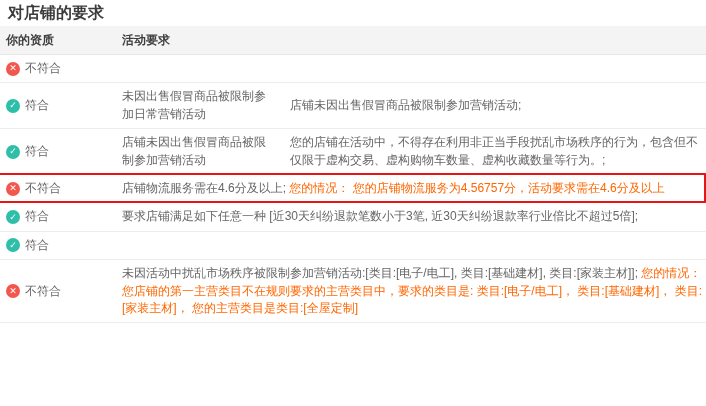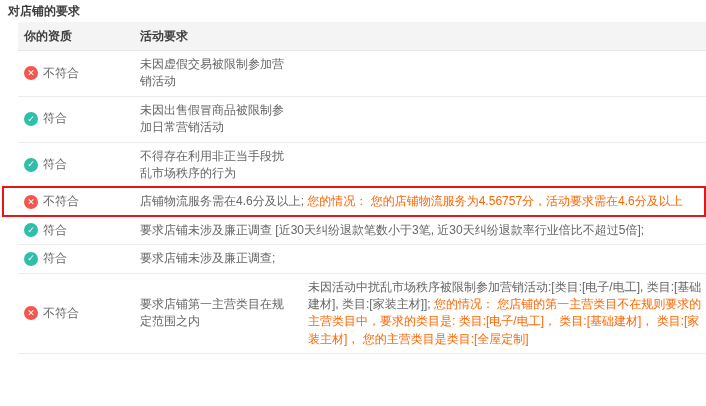--- a/index.html
+++ b/index.html
@@ -2,23 +2,23 @@
 <html><head>
 <meta charset="utf-8">
 <style>
   html,body{margin:0;padding:0;}
   body{
     width:706px;height:406px;overflow:hidden;background:#fff;
     font-family:"Liberation Sans","DejaVu Sans",sans-serif;
     font-size:12px;color:#666;
   }
   .page-title{
-    padding:3px 0 2px 8px;font-weight:bold;color:#3c3c3c;font-size:12px;
+    padding:3px 0 2px 8px;font-weight:bold;color:#3c3c3c;font-size:16px;
   }
-  .qual-table{margin-left:18px;}
+  .qual-table{margin-left:0;}
   .thead{
     display:flex;align-items:center;background:#f4f4f4;
     height:28px;border-bottom:1px solid #e7e7e7;
     font-weight:bold;color:#404040;
   }
   .row{
     display:flex;align-items:center;position:relative;
     border-bottom:1px solid #ececec;padding:5px 0;
     line-height:1.45;
   }
@@ -49,66 +49,65 @@
   <div class="thead">
     <div class="hdr-cell col-status">你的资质</div>
     <div class="hdr-cell col-req">活动要求</div>
   </div>
   <div id="tbody">
   <div class="row">
     <div class="col-status">
       <span class="status-icon fail">✕</span>
       <span class="status-label">不符合</span>
     </div>
-    <div class="col-name">未因虚假交易被限制参加营销活动</div>
   </div>
 
   <div class="row">
     <div class="col-status">
       <span class="status-icon pass">✓</span>
       <span class="status-label">符合</span>
     </div>
     <div class="col-name">未因出售假冒商品被限制参加日常营销活动</div>
+    <div class="col-req"><span class="req-part">店铺未因出售假冒商品被限制参加营销活动;</span></div>
   </div>
 
   <div class="row">
     <div class="col-status">
       <span class="status-icon pass">✓</span>
       <span class="status-label">符合</span>
     </div>
-    <div class="col-name">不得存在利用非正当手段扰乱市场秩序的行为</div>
+    <div class="col-name">店铺未因出售假冒商品被限制参加营销活动</div>
+    <div class="col-req"><span class="req-part">您的店铺在活动中，不得存在利用非正当手段扰乱市场秩序的行为，包含但不仅限于虚构交易、虚构购物车数量、虚构收藏数量等行为。;</span></div>
   </div>
 
   <div class="row highlight">
     <div class="col-status">
       <span class="status-icon fail">✕</span>
       <span class="status-label">不符合</span>
     </div>
     <div class="col-req"><span class="req-part">店铺物流服务需在4.6分及以上; </span><span class="req-part orange">您的情况： 您的店铺物流服务为4.56757分，活动要求需在4.6分及以上</span></div>
   </div>
 
   <div class="row">
     <div class="col-status">
       <span class="status-icon pass">✓</span>
       <span class="status-label">符合</span>
     </div>
-    <div class="col-req"><span class="req-part">要求店铺未涉及廉正调查 [近30天纠纷退款笔数小于3笔, 近30天纠纷退款率行业倍比不超过5倍];</span></div>
+    <div class="col-req"><span class="req-part">要求店铺满足如下任意一种 [近30天纠纷退款笔数小于3笔, 近30天纠纷退款率行业倍比不超过5倍];</span></div>
   </div>
 
   <div class="row">
     <div class="col-status">
       <span class="status-icon pass">✓</span>
       <span class="status-label">符合</span>
     </div>
-    <div class="col-req"><span class="req-part">要求店铺未涉及廉正调查;</span></div>
   </div>
 
   <div class="row">
     <div class="col-status">
       <span class="status-icon fail">✕</span>
       <span class="status-label">不符合</span>
     </div>
-    <div class="col-name">要求店铺第一主营类目在规定范围之内</div>
     <div class="col-req"><span class="req-part">未因活动中扰乱市场秩序被限制参加营销活动:[类目:[电子/电工], 类目:[基础建材], 类目:[家装主材]]; </span><span class="req-part orange">您的情况： 您店铺的第一主营类目不在规则要求的主营类目中，要求的类目是: 类目:[电子/电工]， 类目:[基础建材]， 类目:[家装主材]， 您的主营类目是类目:[全屋定制]</span></div>
   </div>
 
 </div>
 </div>
 
 </body></html>

